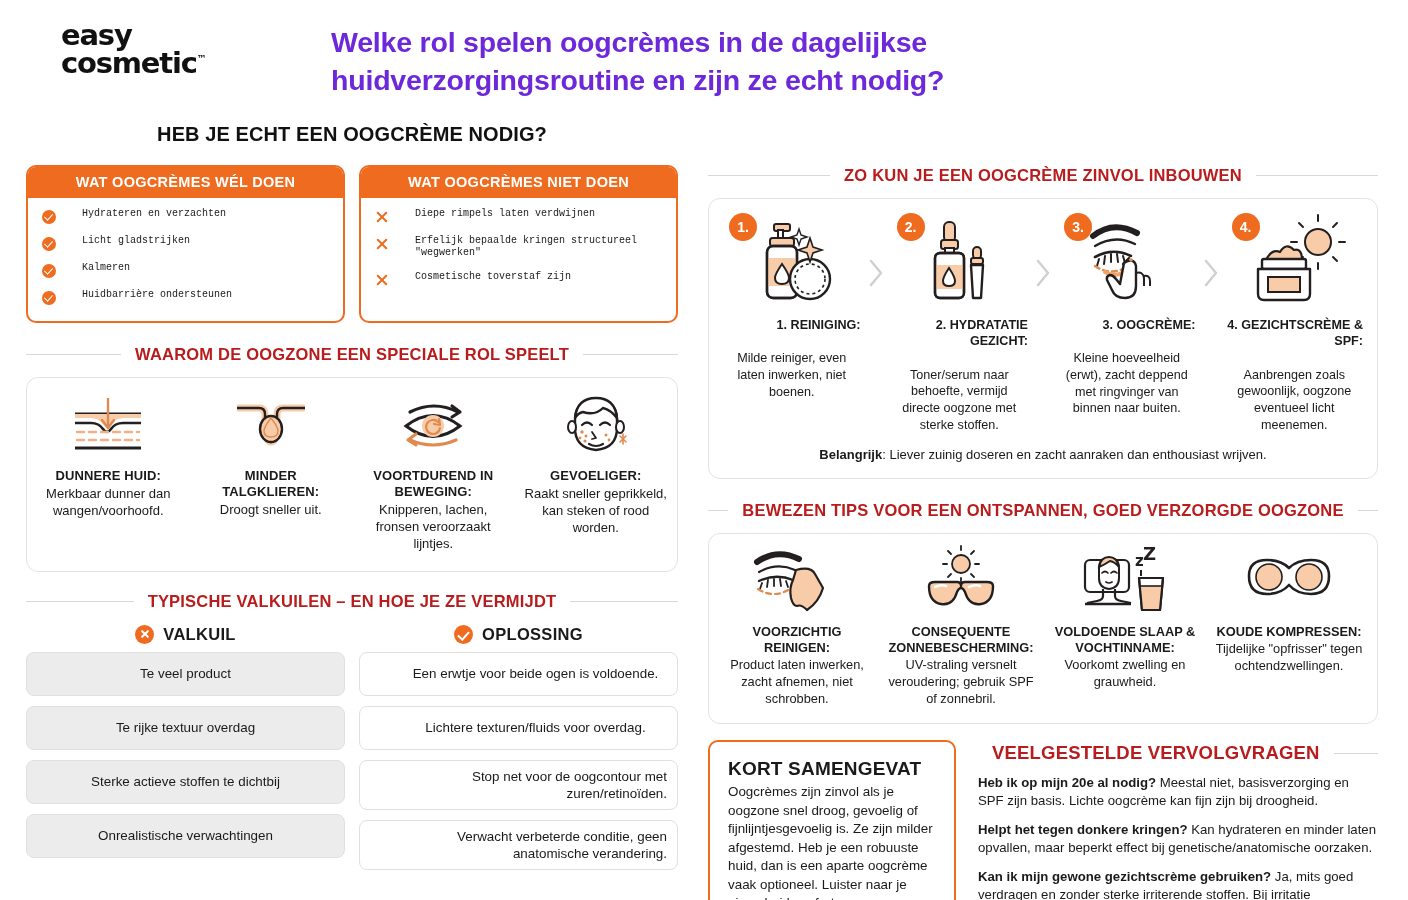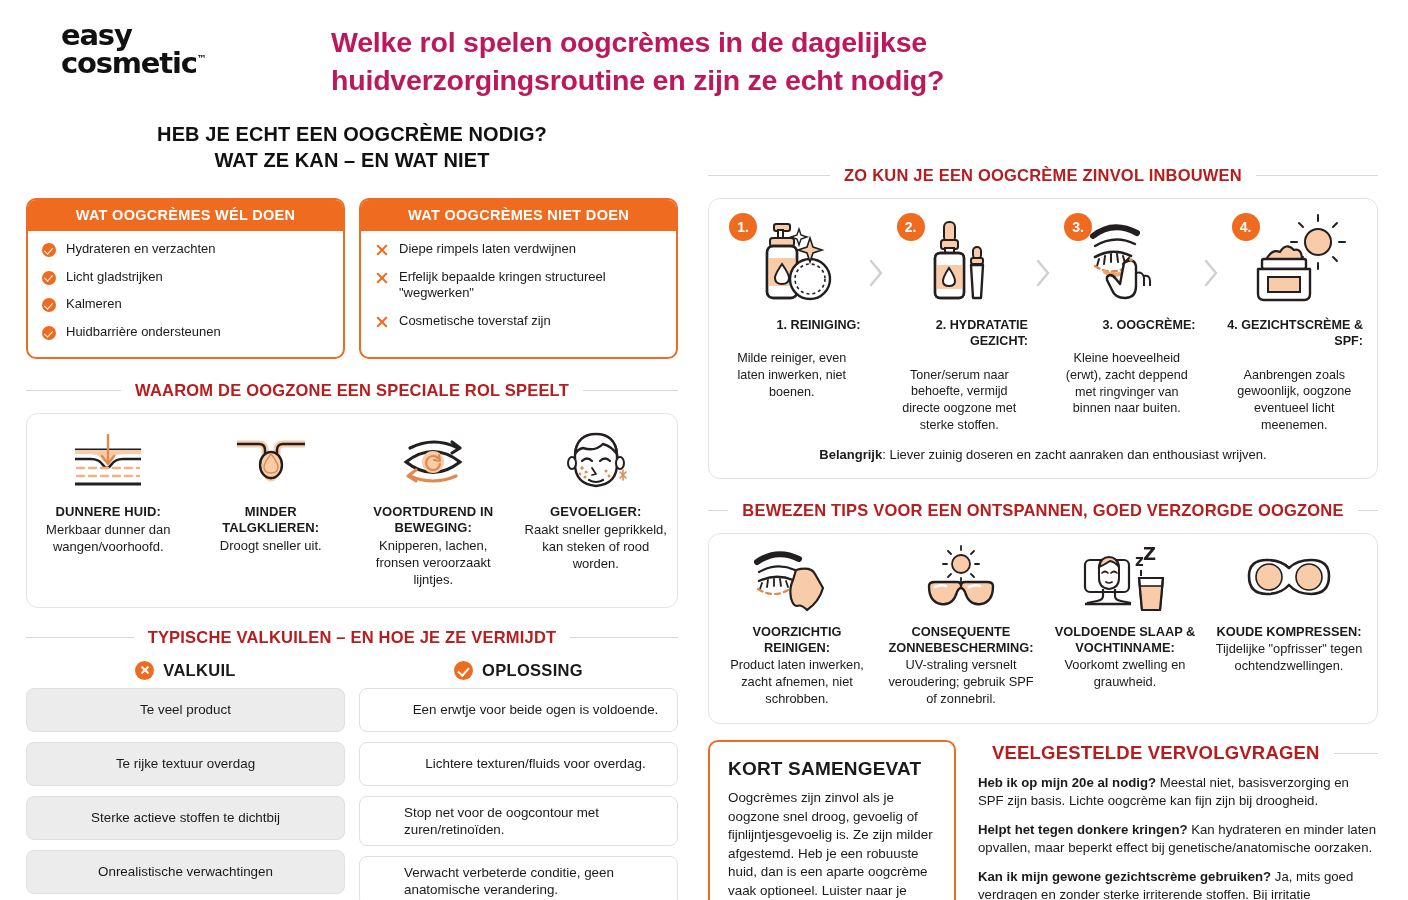--- a/index.html
+++ b/index.html
@@ -18,21 +18,21 @@
   .logo-l1, .logo-l2 {
     font-family: "DejaVu Sans", sans-serif;
     font-weight: 700; font-size: 29px; line-height: 0.96;
     letter-spacing: -1.2px; color: #111;
   }
   .logo-l2 { position: relative; display: inline-block; }
   .logo-tm { font-size: 10px; vertical-align: super; letter-spacing: 0; font-weight: 700; }
   .title {
     flex: 1; padding-left: 20px; padding-top: 6px;
     font-size: 28.5px; font-weight: 700; line-height: 1.32;
-    color: #be185d; letter-spacing: -0.2px; max-width: 760px;
+    color: #6d28d9; letter-spacing: -0.2px; max-width: 760px;
   }
 
   
   .cols { display: flex; padding: 0 26px; gap: 30px; }
   .col-left { width: 652px; flex: none; }
   .col-right { width: 670px; flex: none; }
 
   
   .sec-title {
     text-align: center; font-weight: 700; font-size: 19.5px;
@@ -43,34 +43,34 @@
     display: flex; align-items: center; gap: 14px;
     font-weight: 700; font-size: 16.5px; letter-spacing: 0.2px; color: #b91c1c;
     white-space: nowrap;
   }
   .rule-title::before, .rule-title::after {
     content: ""; flex: 1; height: 1px; background: #d8d8d8;
   }
   .rule-title.left-anchor::before { flex: 0 0 0px; }
 
   
-  .dd-row { display: flex; gap: 14px; margin-top: 25px; }
+  .dd-row { display: flex; gap: 14px; margin-top: 17px; }
   .dd-card {
     flex: 1; border: 2px solid #EE6B1F; border-radius: 10px;
     overflow: hidden; background: #fff;
   }
   .dd-head {
     background: #EE6B1F; color: #fff; text-align: center;
     font-weight: 700; font-size: 14.5px; letter-spacing: 0.3px;
     padding: 7px 4px 8px 4px;
   }
   .dd-body { padding: 10px 14px 14px 14px; }
   .dd-item {
-    display: flex; gap: 10px; align-items: flex-start;
-    font-size: 13px; line-height: 1.28; margin-bottom: 11px; color: #1a1a1a;
+    display: flex; gap: 26px; align-items: flex-start;
+    font-size: 10px; line-height: 1.28; margin-bottom: 11px; color: #1a1a1a; font-family: Liberation Mono, monospace;
   }
   .dd-item:last-child { margin-bottom: 2px; }
   .ic-check {
     flex: none; width: 14px; height: 14px; border-radius: 50%;
     background: #EE6B1F; margin-top: 2px; position: relative;
   }
   .ic-check::after {
     content: ""; position: absolute; left: 4px; top: 2.5px;
     width: 4px; height: 7px; border: solid #fff;
     border-width: 0 1.8px 1.8px 0; transform: rotate(42deg);
@@ -116,21 +116,21 @@
   .badge.v::after {
     content: ""; position: absolute; left: 6px; top: 4px;
     width: 5px; height: 9px; border: solid #fff;
     border-width: 0 2.2px 2.2px 0; transform: rotate(42deg);
   }
   .pf-cols { display: flex; gap: 14px; margin-top: 8px; }
   .pf-col { flex: 1; display: flex; flex-direction: column; gap: 10px; }
   .pf-box {
     border: 1px solid #e0e0e0; border-radius: 8px;
     min-height: 44px; display: flex; align-items: center; justify-content: center;
-    text-align: left; padding: 7px 10px; font-size: 13.4px; line-height: 1.28;
+    text-align: right; padding: 7px 10px; font-size: 13.4px; line-height: 1.28;
   }
   .pf-box.grey { background: #ececec; border-color: #e0e0e0; }
   .pf-box.white { background: #fff; padding-left: 44px; }
 
   
   .steps { display: flex; align-items: flex-start; padding: 14px 10px 6px 10px; }
   .step { flex: 1; text-align: center; position: relative; padding: 0 4px; }
   .step-top { position: relative; height: 100px; display: flex; align-items: center; justify-content: center; }
   .step-num {
     position: absolute; left: 6px; top: 0px;
@@ -153,21 +153,21 @@
   .tip-icon { height: 66px; display: flex; align-items: center; justify-content: center; margin-bottom: 10px; }
   .tip-h { font-weight: 700; font-size: 12.8px; line-height: 1.26; }
   .tip-p { font-size: 12.8px; line-height: 1.3; margin-top: 1px; }
 
   
   .bottom { display: flex; gap: 22px; margin-top: 16px; }
   .summary {
     width: 248px; flex: none; border: 2px solid #EE6B1F;
     border-radius: 10px; padding: 16px 18px 18px 18px; background: #fff;
   }
-  .summary h3 { font-size: 19px; font-weight: 700; letter-spacing: 0.2px; margin-bottom: 9px; }
+  .summary h3 { font-size: 19px; font-weight: 700; letter-spacing: 0.2px; margin-bottom: 3px; }
   .summary p { font-size: 13.4px; line-height: 1.38; }
   .faq { flex: 1; padding-top: 2px; }
   .faq .rule-title { font-size: 18.5px; margin-bottom: 10px; }
   .faq-item { font-size: 13.2px; line-height: 1.36; margin-bottom: 11px; }
   .faq-item b { font-weight: 700; }
 
   svg { overflow: visible; }
 </style>
 </head>
 <body>
@@ -180,21 +180,20 @@
       <div class="logo-l2"><span>cosmetic</span><span class="logo-tm">™</span></div>
     </div>
     <div class="title">Welke rol spelen oogcrèmes in de dagelijkse huidverzorgingsroutine en zijn ze echt nodig?</div>
   </div>
 
   <div class="cols">
 
     <div class="col-left">
 
       <div class="sec-title two-line">HEB JE ECHT EEN OOGCRÈME NODIG?</div>
-      <div class="sec-title two-line">WAT ZE KAN – EN WAT NIET</div>
 
       <div class="dd-row">
         <div class="dd-card">
           <div class="dd-head">WAT OOGCRÈMES WÉL DOEN</div>
           <div class="dd-body">
             <div class="dd-item">
                 <span class="ic-check"></span>
                 <span>Hydrateren en verzachten</span>
               </div>
             <div class="dd-item">

